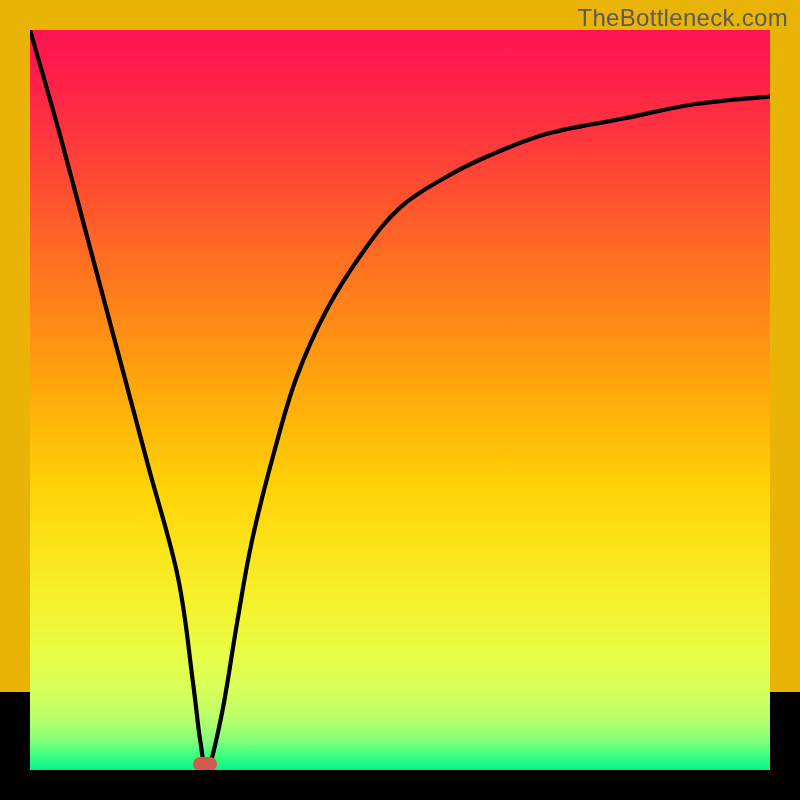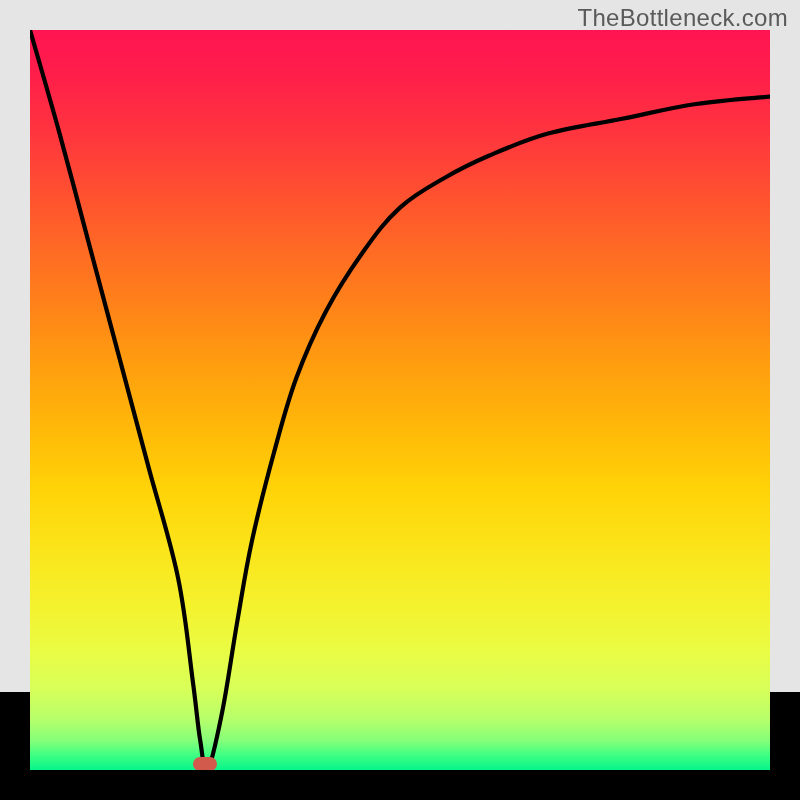--- a/index.html
+++ b/index.html
@@ -8,21 +8,21 @@
     width: 800px;
     height: 800px;
     overflow: hidden;
     font-family: Arial, Helvetica, sans-serif;
     background: #000;
   }
   .frame {
     position: relative;
     width: 800px;
     height: 692px;
-    background: #e5e5e5;
+    background: #eab308;
   }
   .caption {
     position: absolute;
     top: 4px;
     right: 12px;
     color: #5a5a5a;
     font-size: 24px;
     font-weight: 400;
     letter-spacing: 0.3px;
     z-index: 10;

